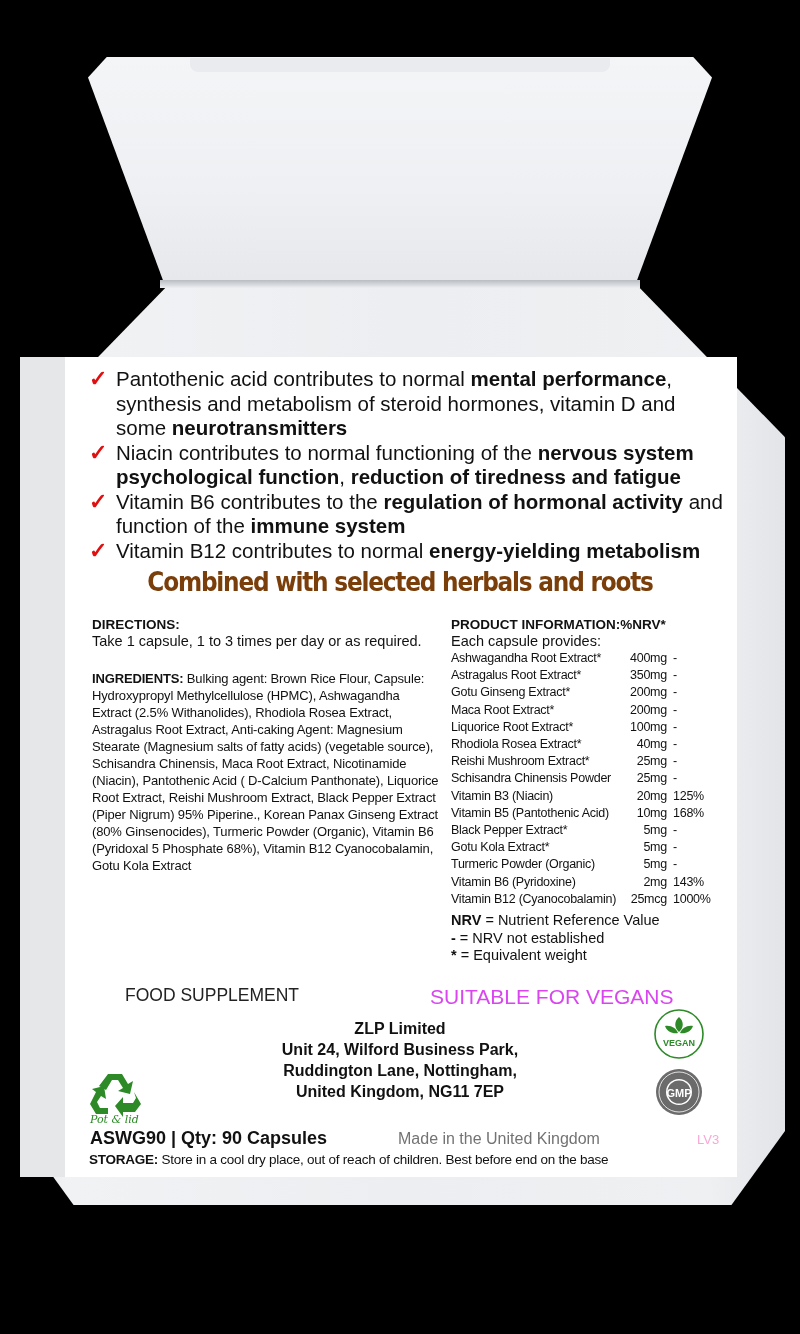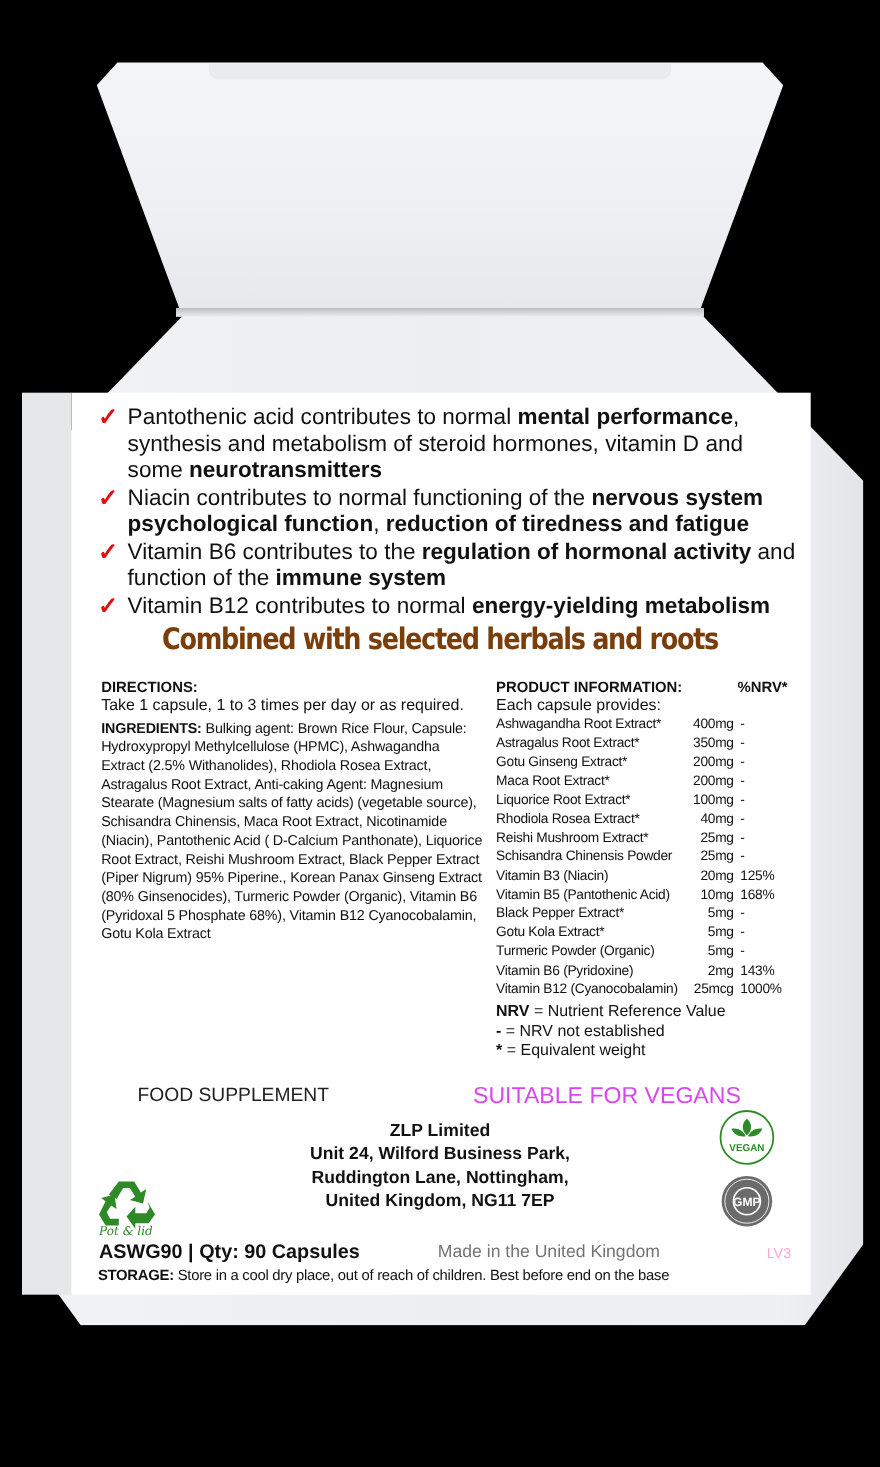--- a/index.html
+++ b/index.html
@@ -44,26 +44,26 @@
     position: absolute; left: 0; width: 800px; top: 566px; text-align: center;
     font-family: "DejaVu Sans", sans-serif; font-weight: bold; font-size: 27px;
     color: #7a3e0a; letter-spacing: -1.4px; transform: scaleX(0.86); transform-origin: 400px 0;
   }
 
   
   .col-left { position: absolute; left: 92px; top: 617px; width: 350px; font-size: 13px; line-height: 16.3px; }
   .dir-title { font-weight: bold; font-size: 13.5px; }
   .dir-take { font-size: 14.5px; line-height: 17px; }
   .dir-body { font-size: 12.8px; line-height: 17px; letter-spacing: -0.2px; }
-  .ingredients { margin-top: 3px; font-size: 13px; line-height: 17px; letter-spacing: -0.15px; }
+  .ingredients { margin-top: 20px; font-size: 13px; line-height: 17px; letter-spacing: -0.15px; }
   .ingredients b { font-weight: bold; }
 
   
   .col-right { position: absolute; left: 451px; top: 617px; width: 265px; }
-  .pi-head { display: flex; justify-content: space-between; font-weight: bold; font-size: 13.5px; line-height: 16px; }
+  .pi-head { display: flex; font-weight: bold; font-size: 13.5px; line-height: 16px; }
   .pi-sub { font-size: 14.5px; line-height: 17px; }
   .pi-row { display: flex; font-size: 12.5px; line-height: 17.2px; letter-spacing: -0.25px; }
   .pi-name { width: 172px; white-space: nowrap; }
   .pi-amt { width: 44px; text-align: right; white-space: nowrap; }
   .pi-nrv { width: 48px; padding-left: 6px; white-space: nowrap; }
   .legend { margin-top: 4px; font-size: 14.5px; line-height: 17.5px; }
   .legend b { font-weight: bold; }
 
   .food { position: absolute; left: 125px; top: 985px; font-size: 17.5px; color: #222; }
   .vegan-suit { position: absolute; left: 430px; top: 985px; font-size: 21px; color: #d946ef; }

